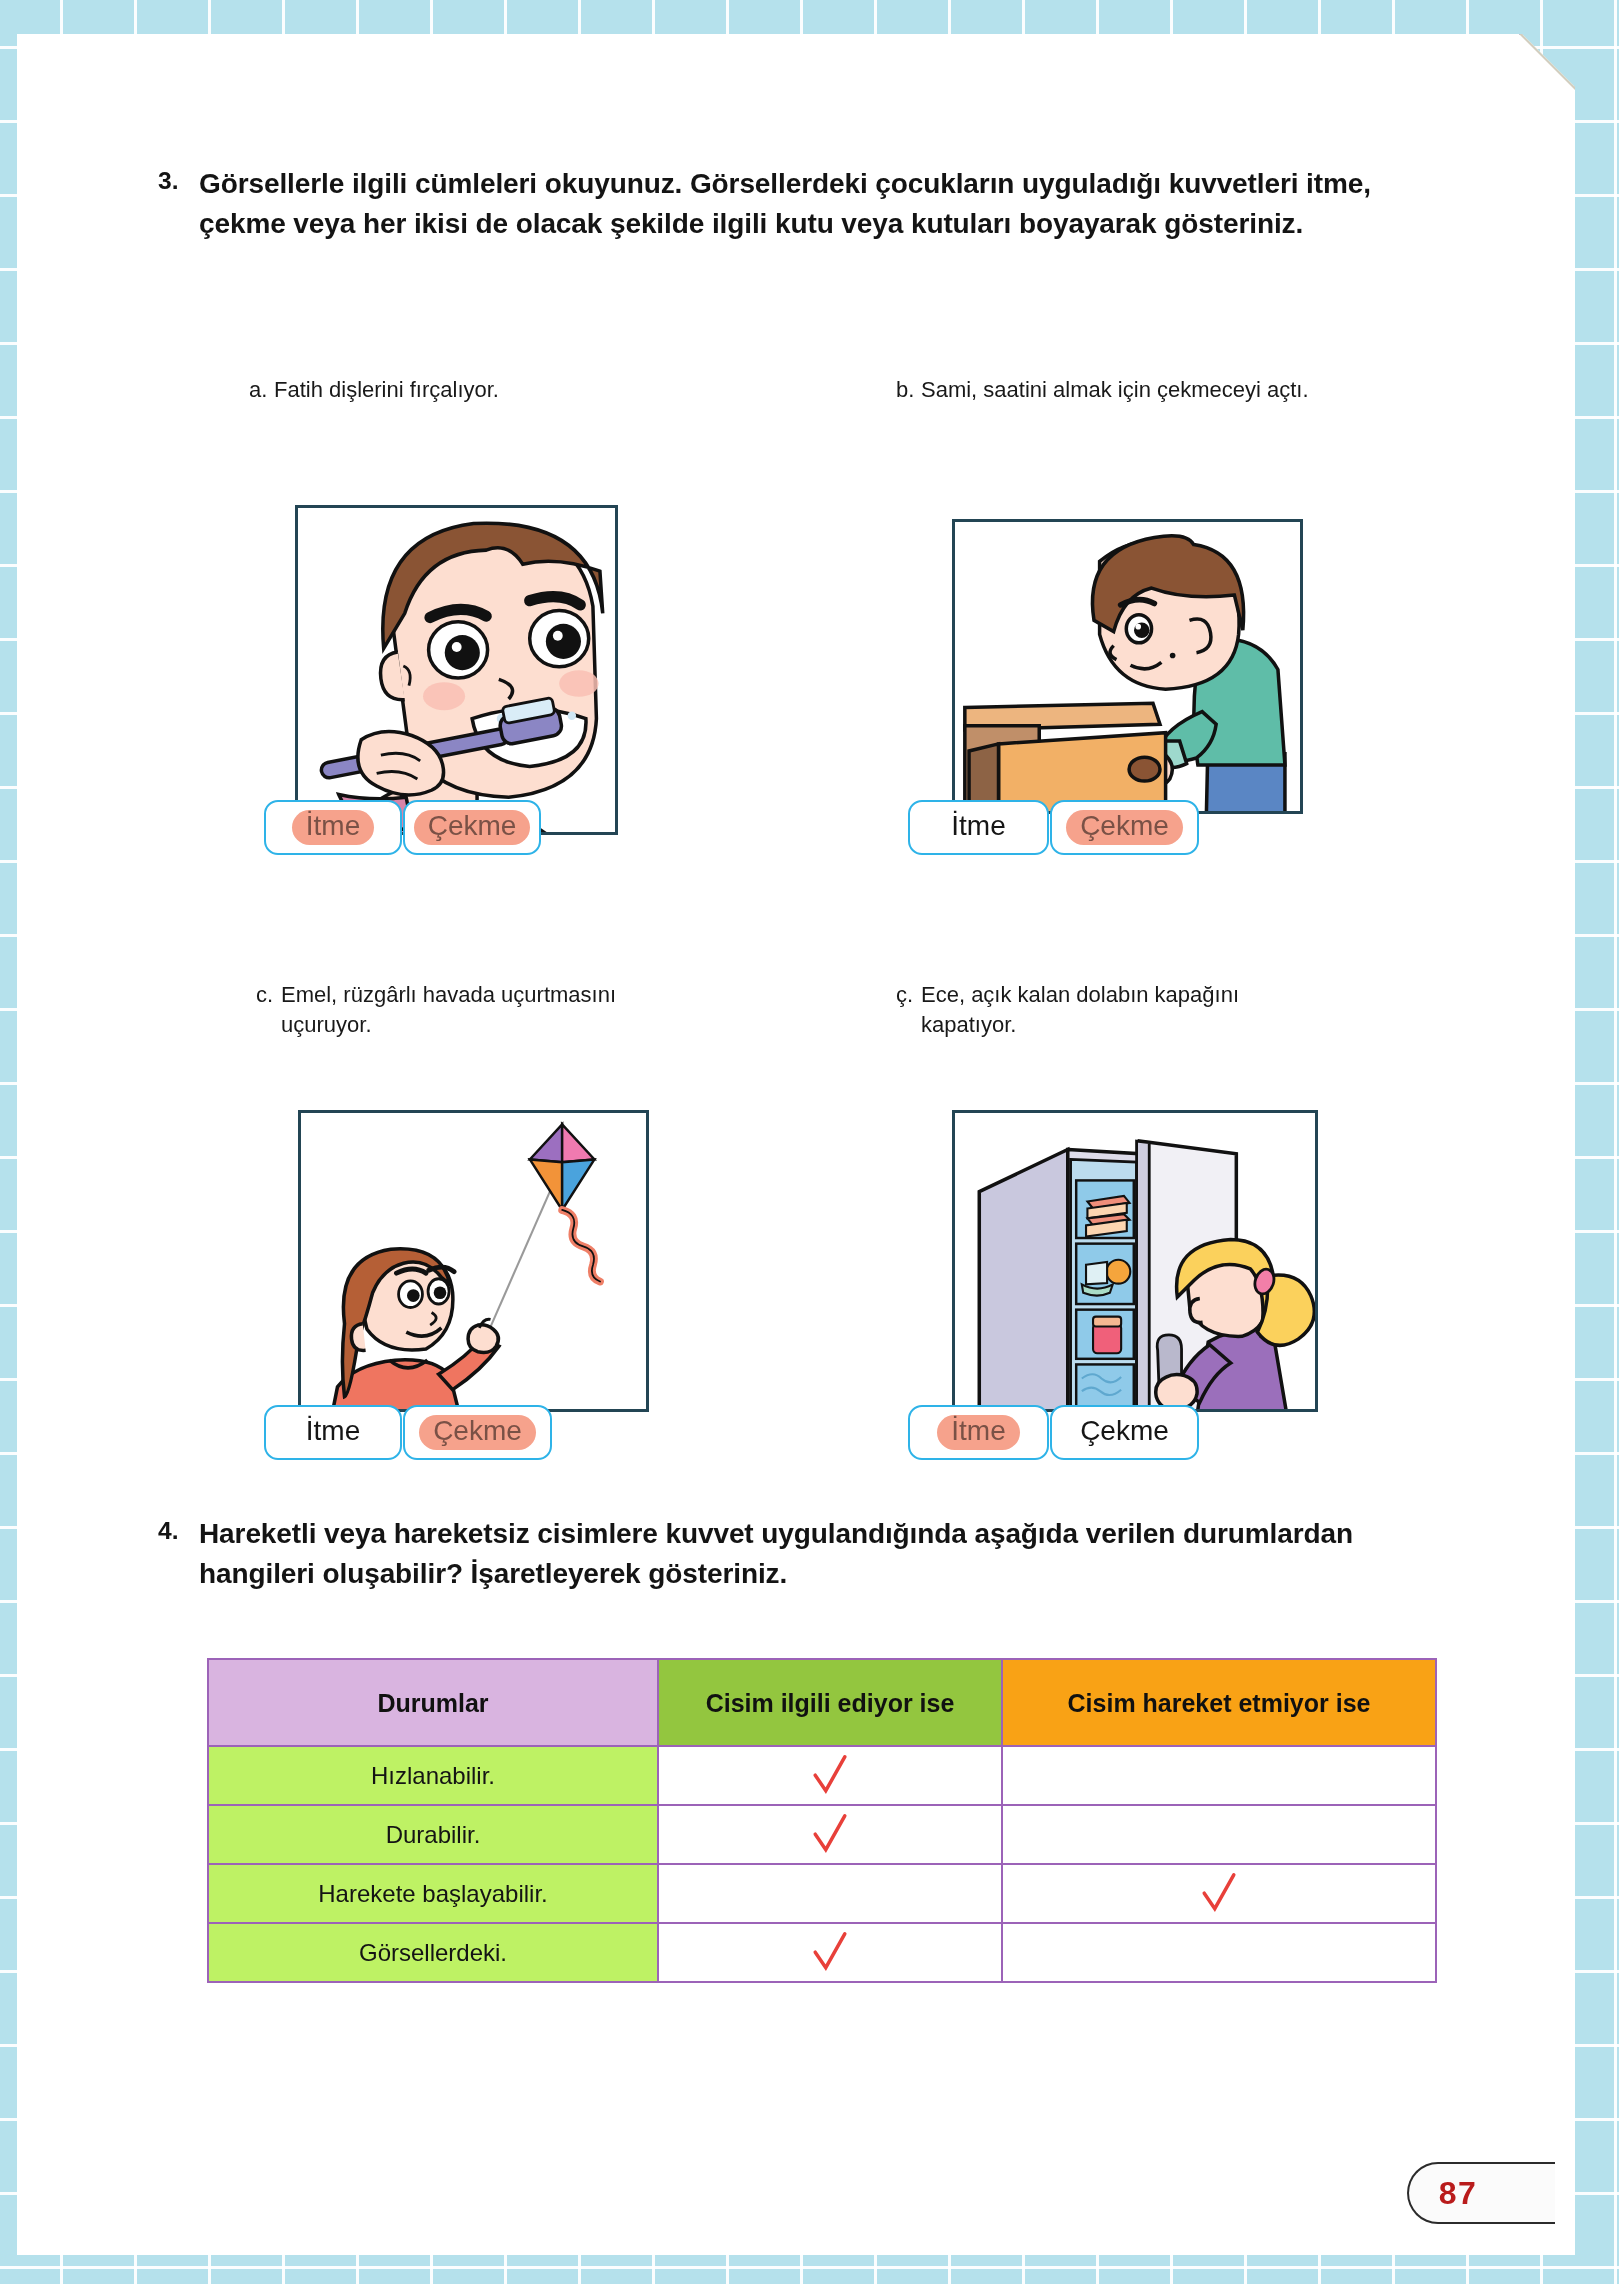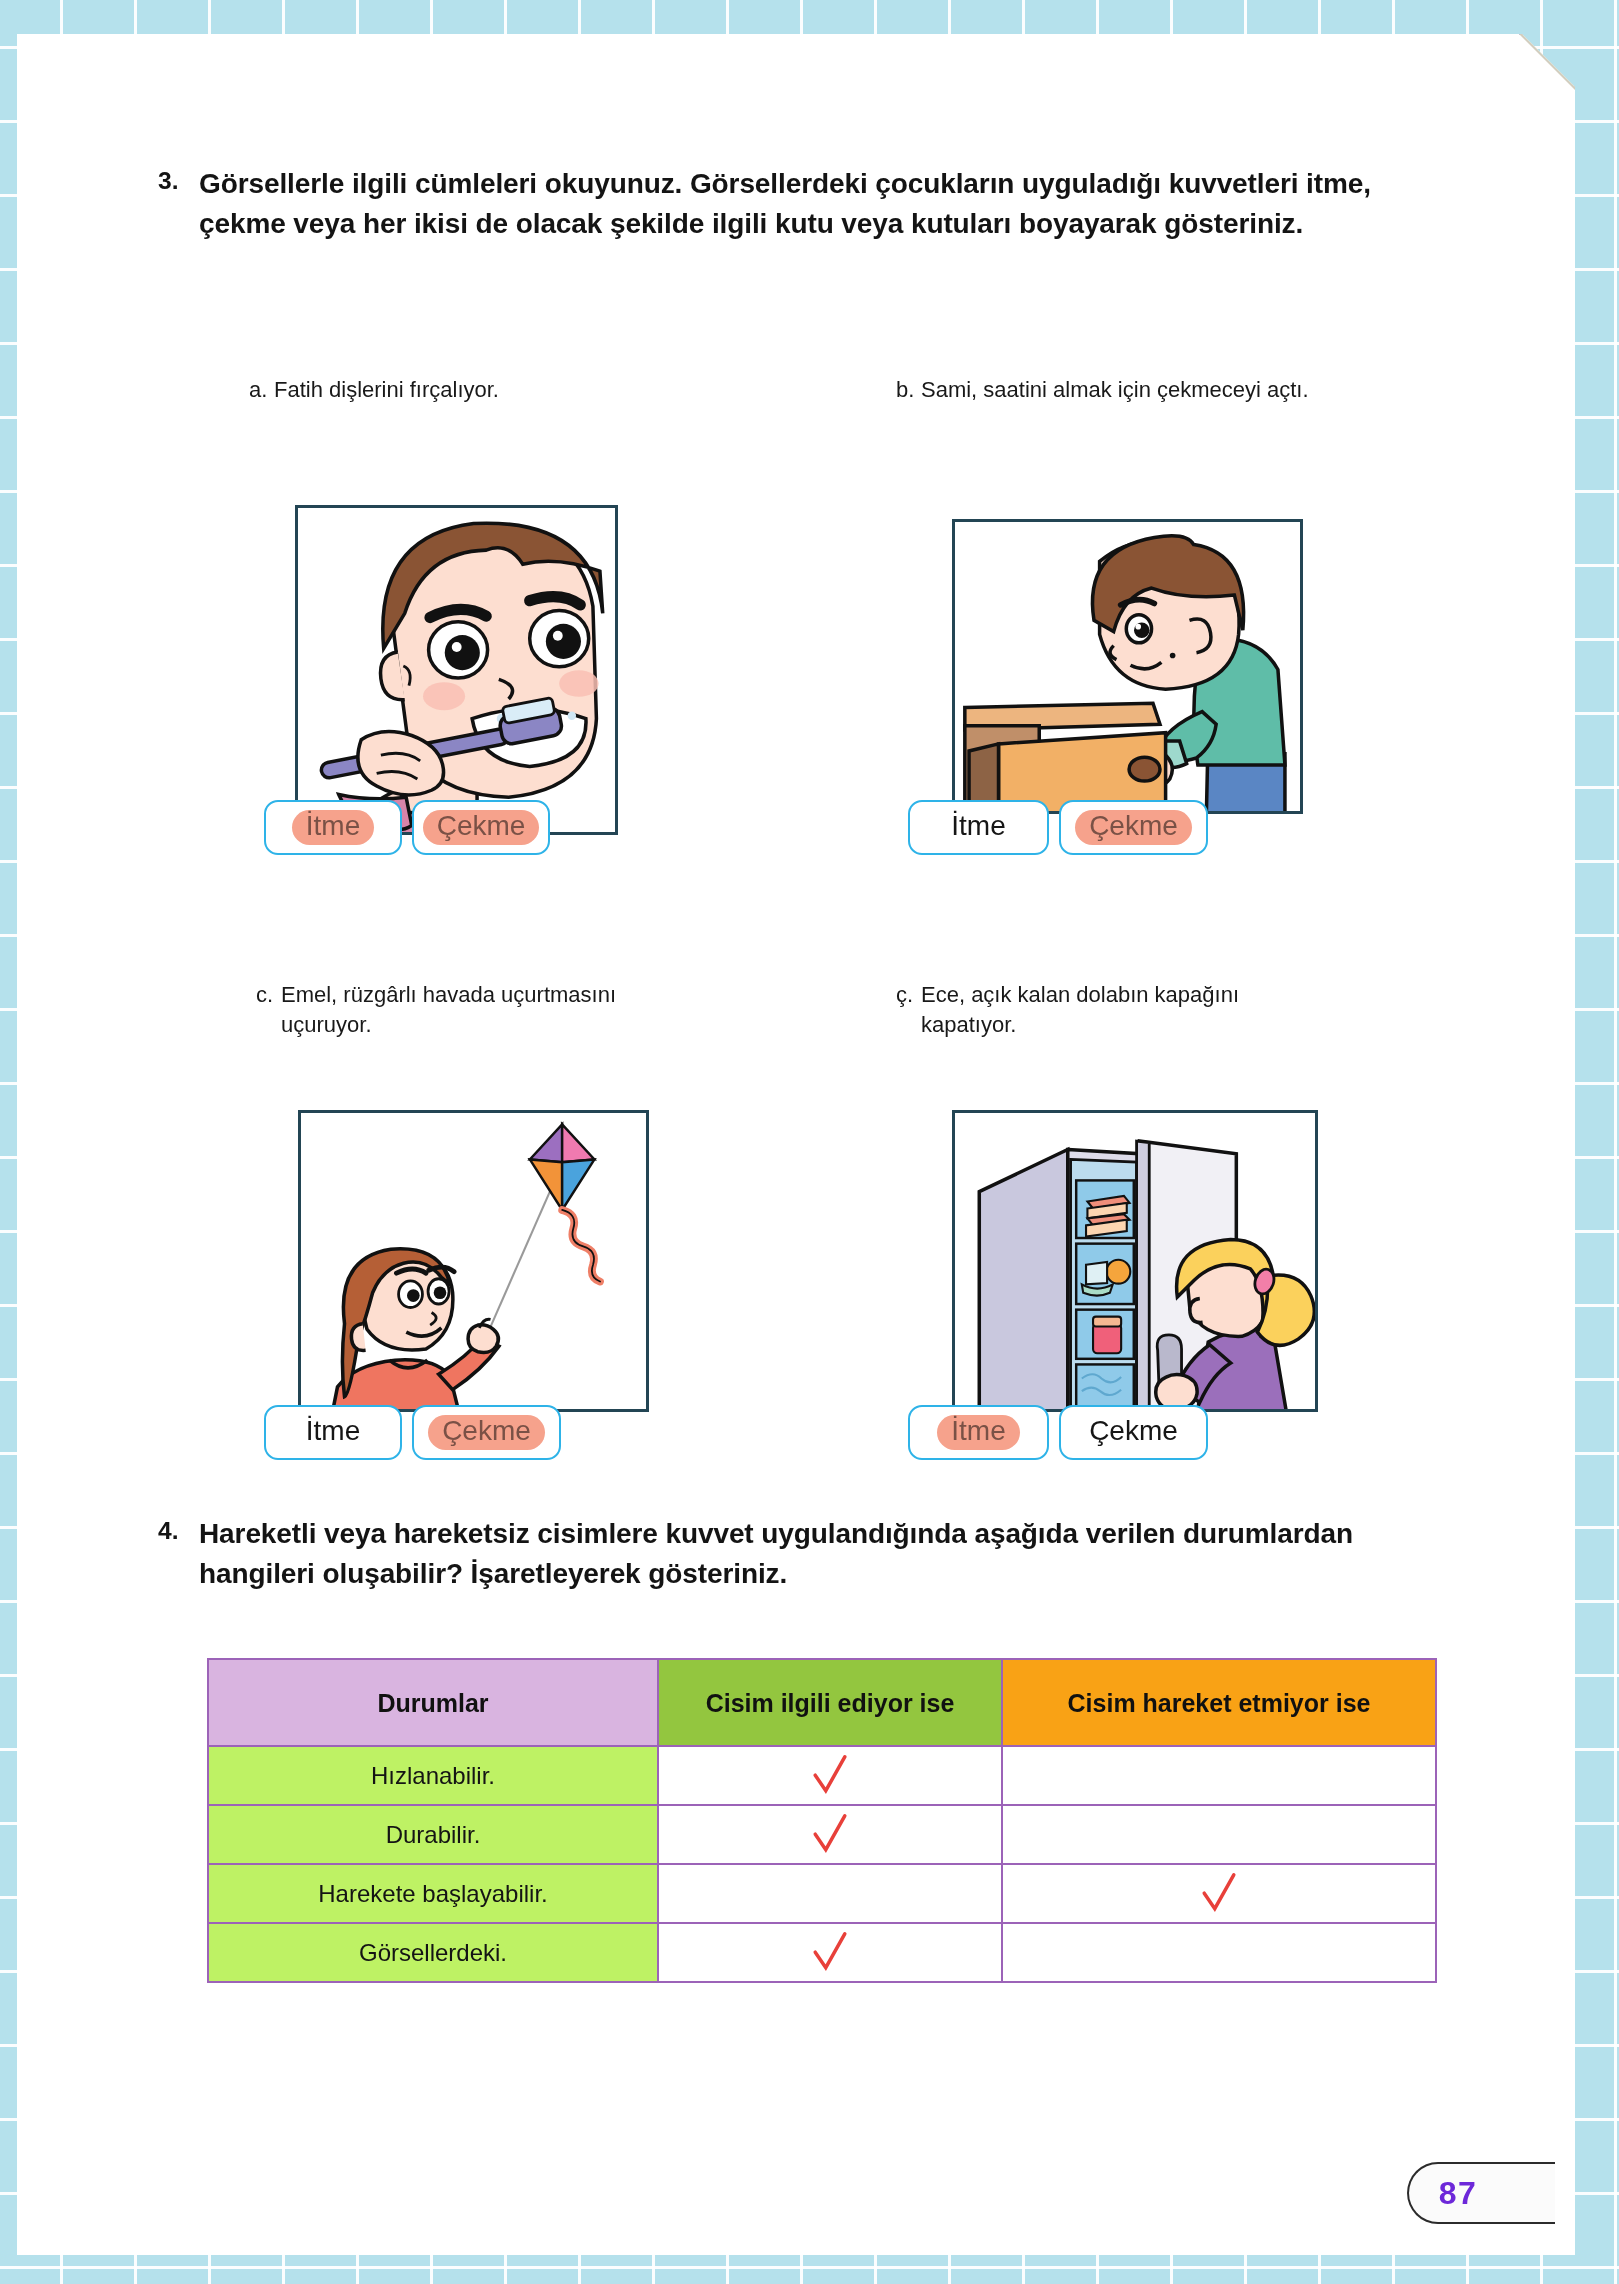--- a/index.html
+++ b/index.html
@@ -95,21 +95,21 @@
     border: 3.5px solid #234554;
     background: #ffffff;
     position: relative;
     overflow: hidden;
   }
 
   
   .chips {
     position: absolute;
     display: flex;
-    gap: 10px;
+    gap: 1px;
     z-index: 5;
   }
   .chip {
     border: 2.8px solid #2eb3e8;
     border-radius: 14px;
     background: #ffffff;
     height: 55px;
     display: flex;
     align-items: center;
     justify-content: center;
@@ -183,21 +183,21 @@
     border-right: none;
     border-radius: 34px 0 0 34px;
     background: #fbfbfb;
     display: flex;
     align-items: center;
     justify-content: flex-start;
     padding-left: 29.5px;
   }
   #page-number span {
     font-size: 32px;
-    color: #6d28d9;
+    color: #b91c1c;
     font-weight: bold;
     letter-spacing: 1.4px;
   }
 </style>
 </head>
 <body>
 
 <div id="page-sheet">
   <div id="corner-fold"></div>
 </div>

